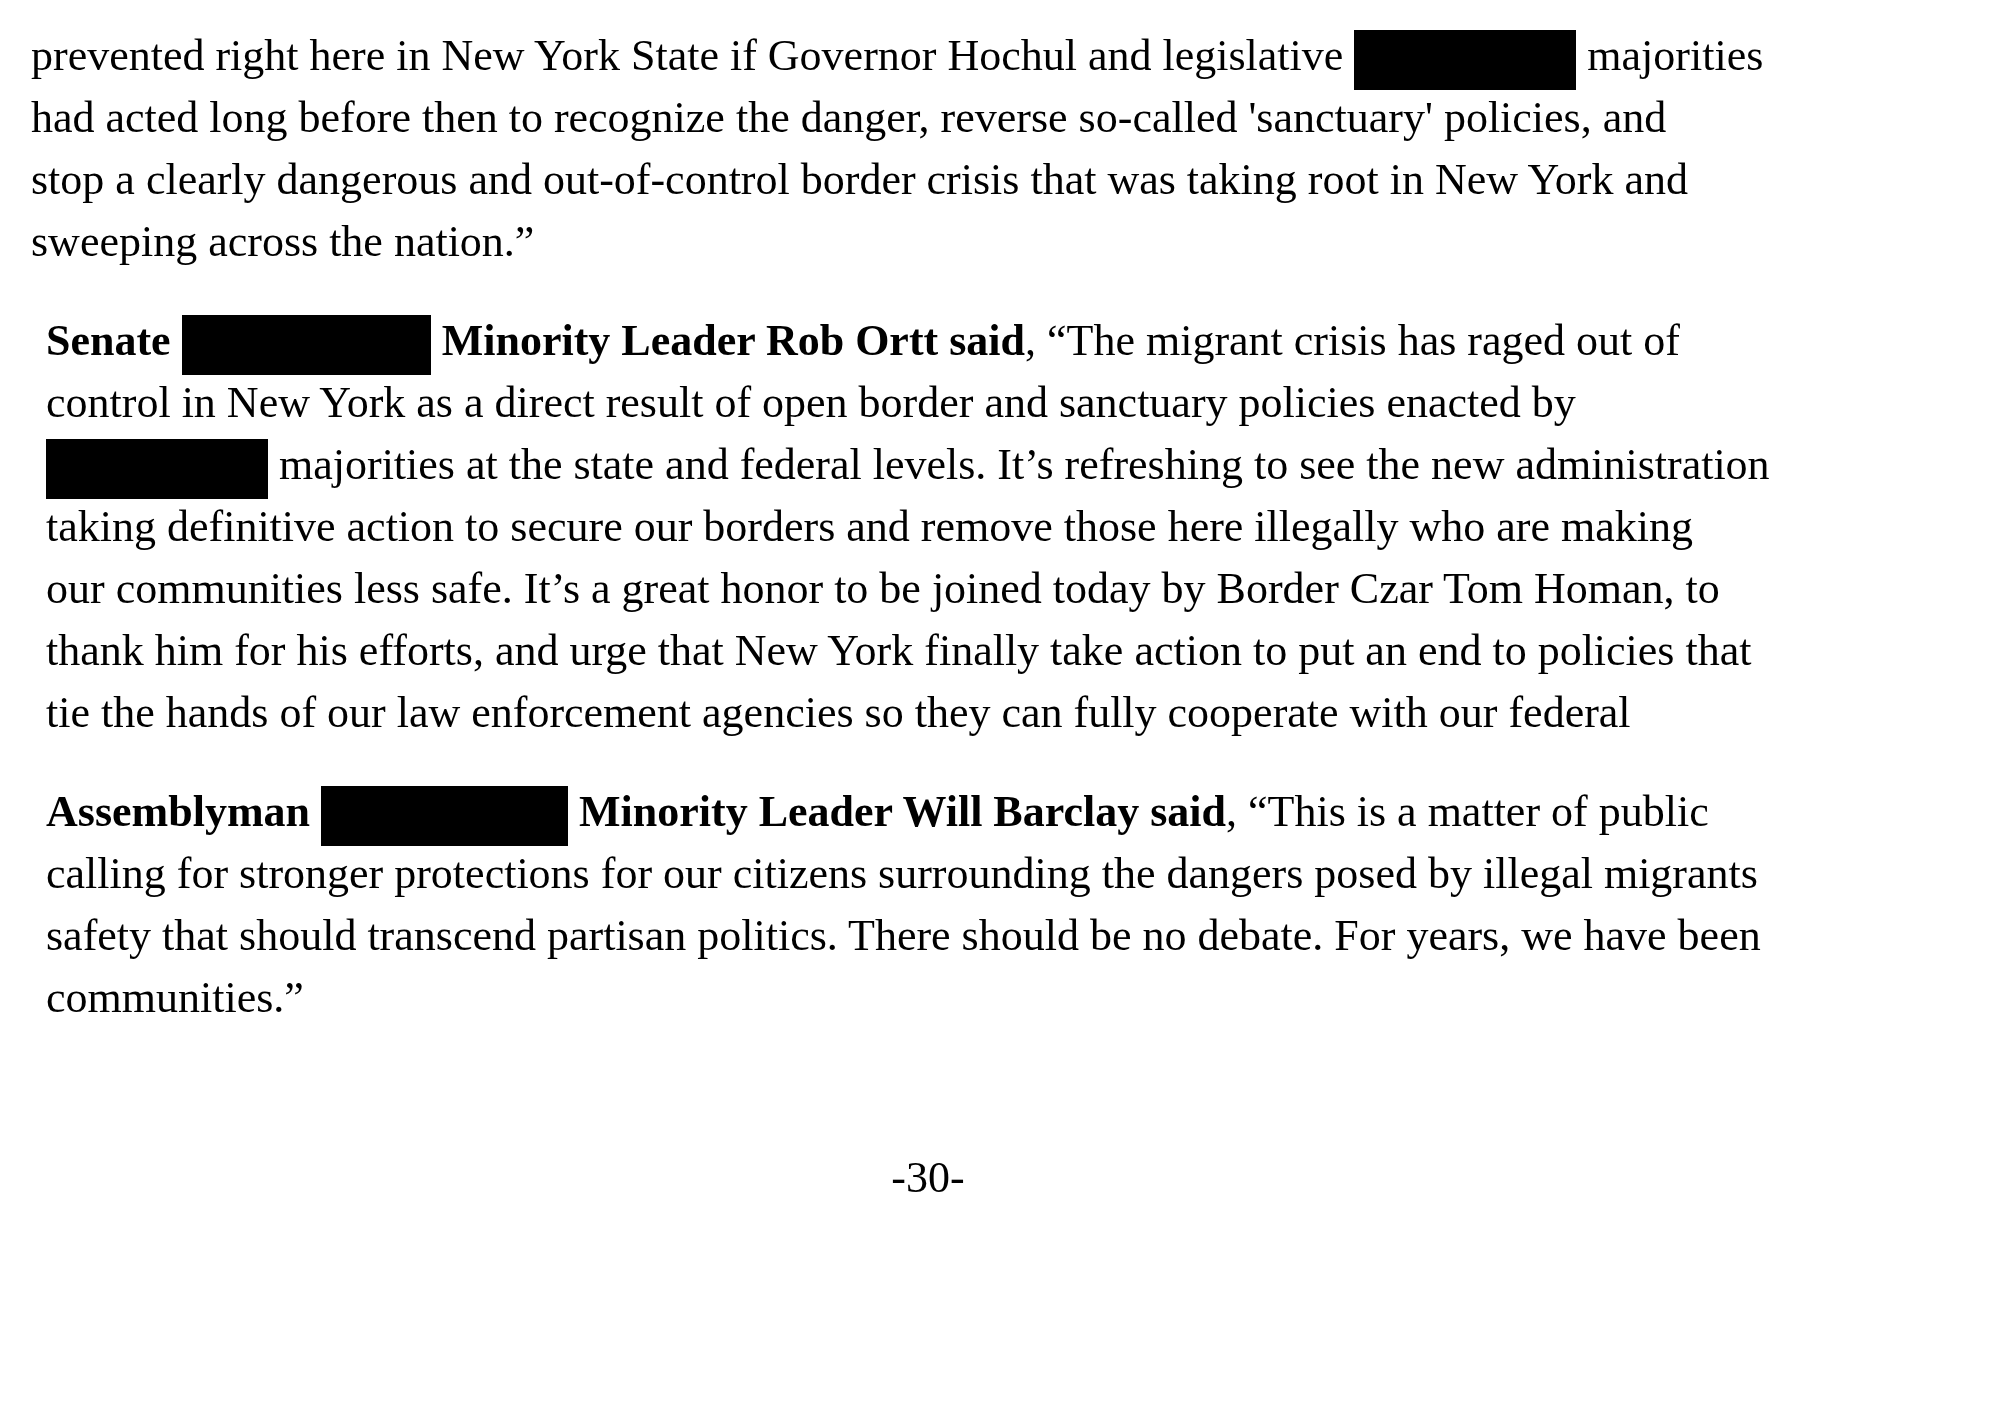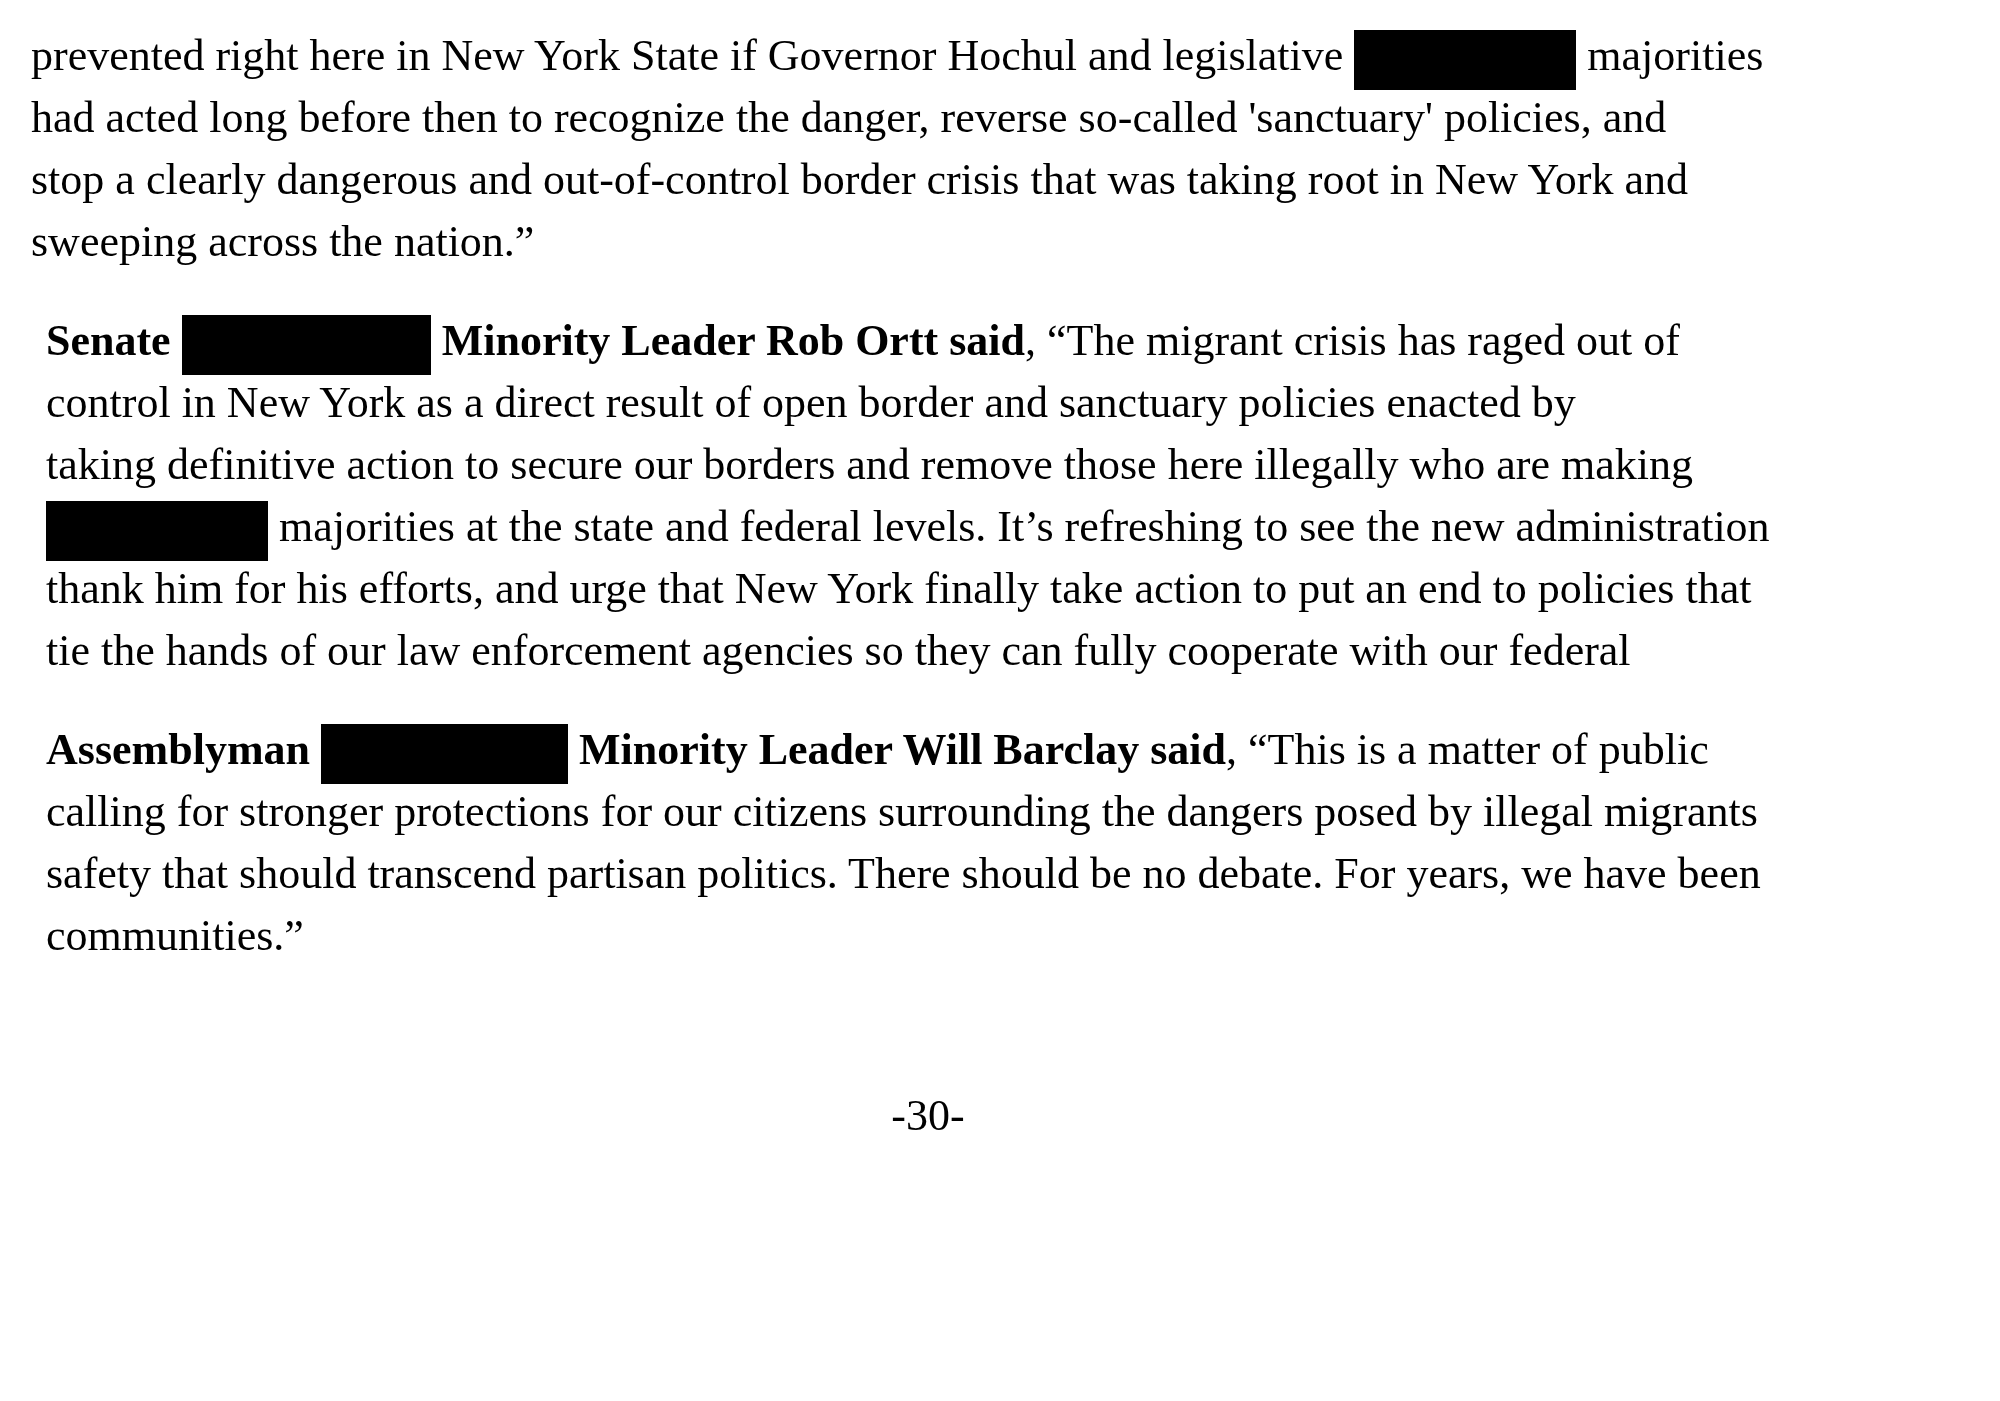--- a/index.html
+++ b/index.html
@@ -47,22 +47,23 @@
   <div class="content">
       <div class="paragraph">
         <div class="line"><span class="text-run">prevented right here in New York State if Governor Hochul and legislative </span><span class="redaction" style="width: 222px; height: 60px; background: rgb(0, 0, 0);"></span><span class="text-run"> majorities</span></div>
         <div class="line"><span class="text-run">had acted long before then to recognize the danger, reverse so-called 'sanctuary' policies, and</span></div>
         <div class="line"><span class="text-run">stop a clearly dangerous and out-of-control border crisis that was taking root in New York and</span></div>
         <div class="line"><span class="text-run">sweeping across the nation.”</span></div>
       </div>
       <div class="paragraph">
         <div class="line"><span class="text-run bold">Senate </span><span class="redaction" style="width: 249px; height: 60px; background: rgb(0, 0, 0);"></span><span class="text-run bold"> Minority Leader Rob Ortt said</span><span class="text-run">, “The migrant crisis has raged out of</span></div>
         <div class="line"><span class="text-run">control in New York as a direct result of open border and sanctuary policies enacted by</span></div>
+        <div class="line"><span class="redaction" style="width: 222px; height: 60px; background: rgb(0, 0, 0);"></span><span class="text-run"> majorities at the state and federal levels. It’s refreshing to see the new administration</span></div>
         <div class="line"><span class="text-run">taking definitive action to secure our borders and remove those here illegally who are making</span></div>
-        <div class="line"><span class="redaction" style="width: 222px; height: 60px; background: rgb(0, 0, 0);"></span><span class="text-run"> majorities at the state and federal levels. It’s refreshing to see the new administration</span></div>
+        <div class="line"><span class="text-run">our communities less safe. It’s a great honor to be joined today by Border Czar Tom Homan, to</span></div>
         <div class="line"><span class="text-run">thank him for his efforts, and urge that New York finally take action to put an end to policies that</span></div>
         <div class="line"><span class="text-run">tie the hands of our law enforcement agencies so they can fully cooperate with our federal</span></div>
       </div>
       <div class="paragraph">
         <div class="line"><span class="text-run bold">Assemblyman </span><span class="redaction" style="width: 247px; height: 60px; background: rgb(0, 0, 0);"></span><span class="text-run bold"> Minority Leader Will Barclay said</span><span class="text-run">, “This is a matter of public</span></div>
         <div class="line"><span class="text-run">calling for stronger protections for our citizens surrounding the dangers posed by illegal migrants</span></div>
         <div class="line"><span class="text-run">safety that should transcend partisan politics. There should be no debate. For years, we have been</span></div>
         <div class="line"><span class="text-run">communities.”</span></div>
       </div>
     </div>

